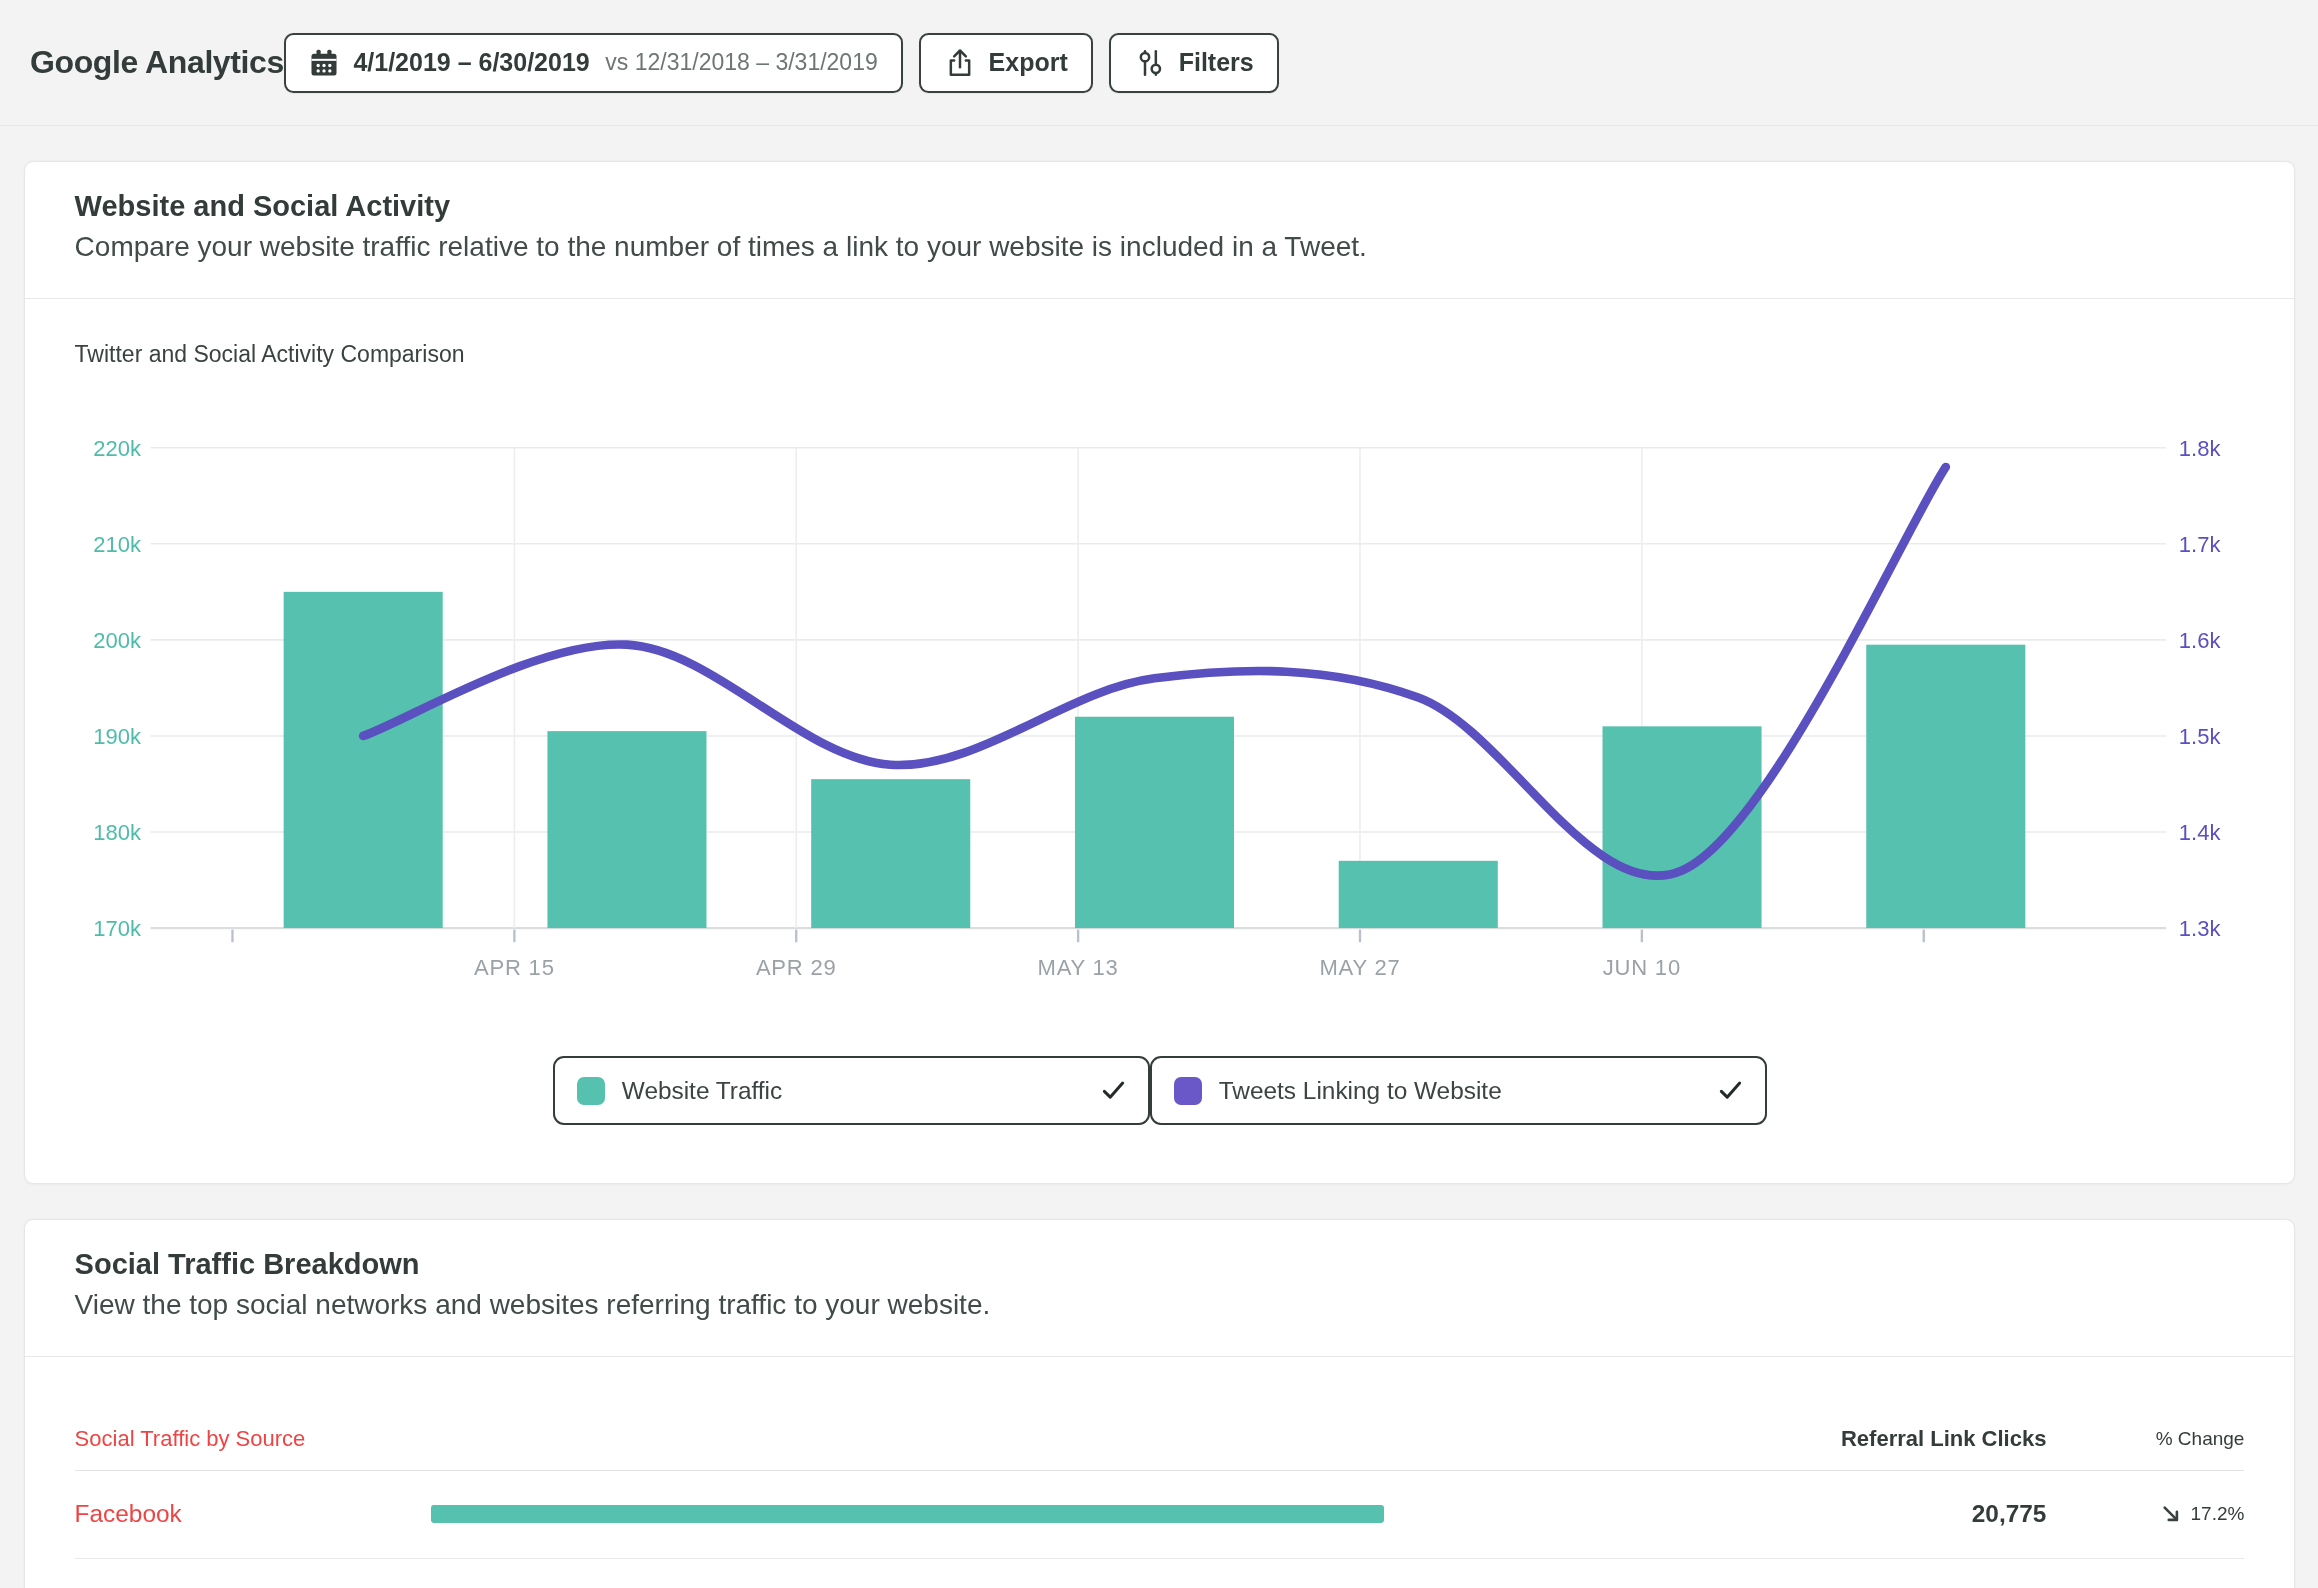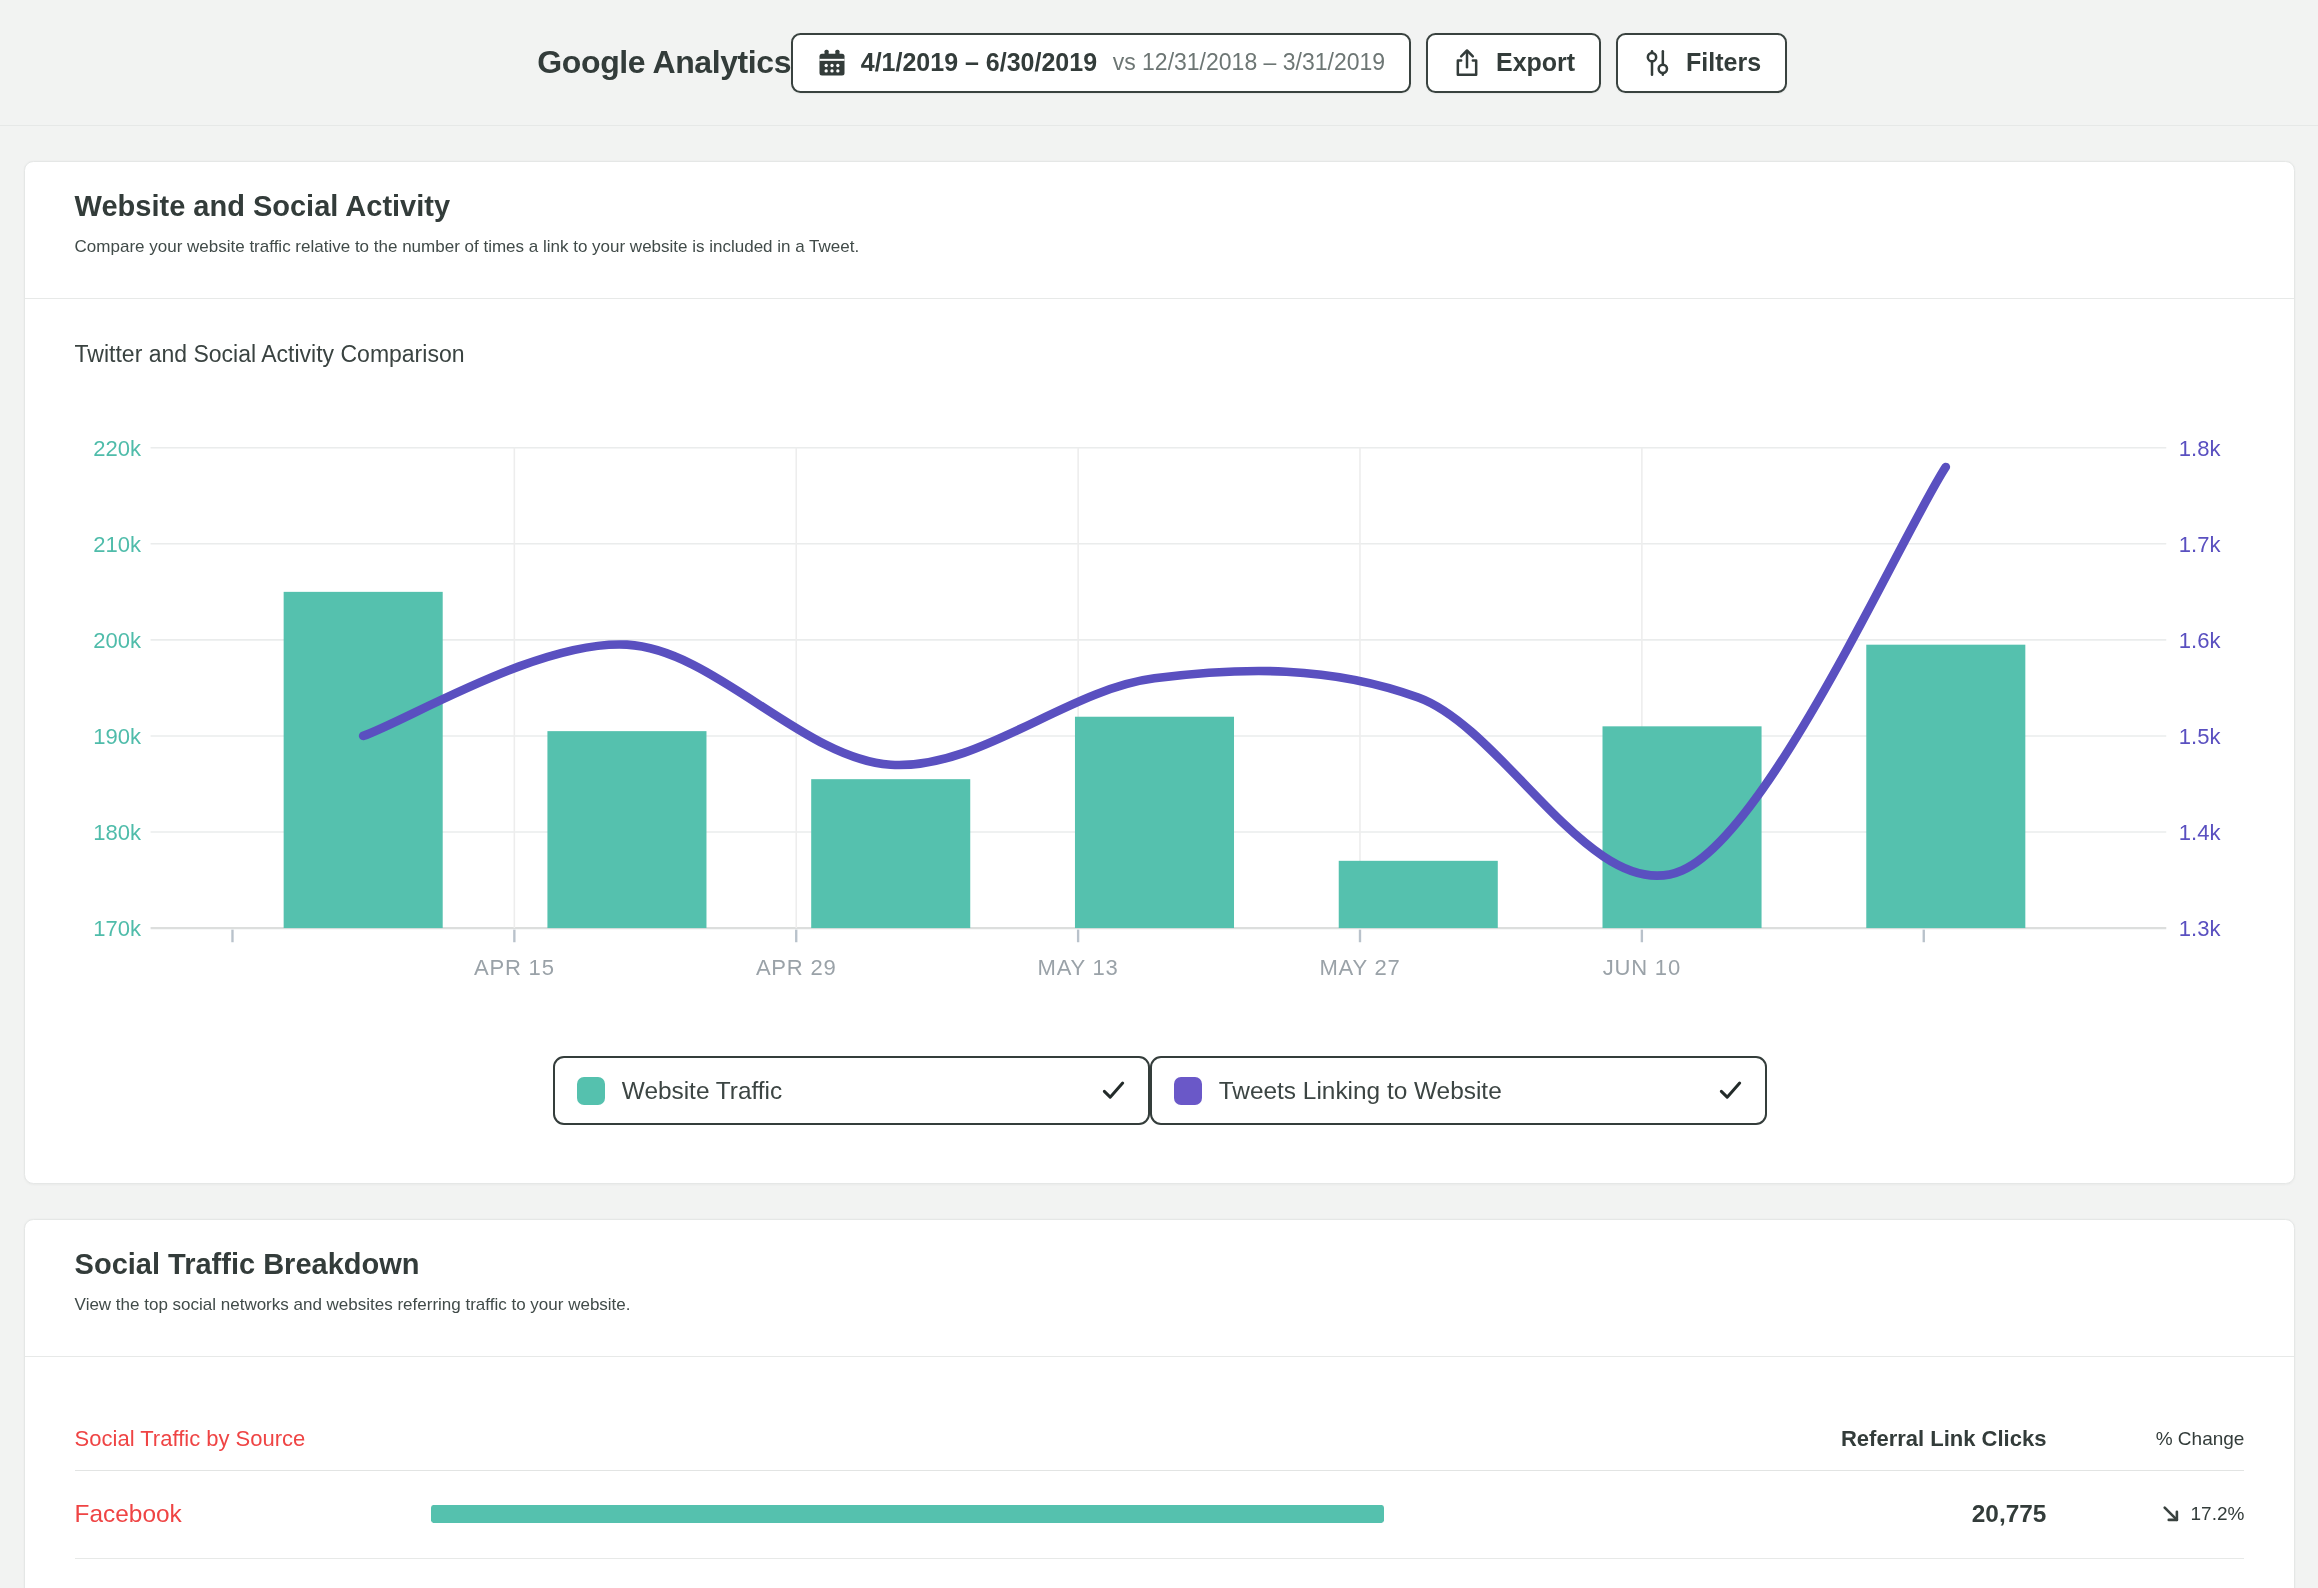--- a/index.html
+++ b/index.html
@@ -4,21 +4,21 @@
 <style>
   * { margin:0; padding:0; box-sizing:border-box; }
   html,body { width:2319px; height:1589px; overflow:hidden; }
   body {
     font-family:"Liberation Sans", sans-serif;
     background:#f2f3f2;
     color:#333c3a;
   }
   
   .app-header {
-    height:126px; display:flex; align-items:center; justify-content:center;
+    height:126px; display:flex; align-items:center; justify-content:flex-start;
     padding:0 25px 0 30px; border-bottom:0.8px solid #e6e8e7; background:#f2f3f2;
   }
   .app-header h1 { font-size:32px; font-weight:bold; letter-spacing:-0.4px; color:#333c3a; }
   .header-actions { display:flex; align-items:center; gap:15.7px; }
   .btn {
     display:inline-flex; align-items:center; gap:14px; background:#fff;
     border:2px solid #39423f; border-radius:9.4px; height:60px; padding:0 23.6px;
     font-family:"Liberation Sans", sans-serif; font-size:25px; font-weight:bold; color:#333c3a;
     cursor:pointer; white-space:nowrap; box-shadow:0 0.8px 1.6px rgba(0,0,0,0.05);
   }
@@ -26,21 +26,21 @@
   .date-compare { font-weight:normal; font-size:23px; color:#6d7674; margin-left:1.6px; }
   
   main { padding:35px 23.6px 0; }
   .card {
     background:#fff; border:0.8px solid #e5e7e6; border-radius:9.4px;
     box-shadow:0 0.8px 2.4px rgba(0,0,0,0.04); overflow:hidden;
   }
   .card + .card { margin-top:35px; }
   .card-head { padding:27px 50px 36px; }
   .card-head h2 { font-size:29px; font-weight:bold; color:#333c3a; line-height:35px; }
-  .card-head p { font-size:17px; color:#414b49; line-height:30px; margin-top:7.9px; }
+  .card-head p { font-size:28px; color:#414b49; line-height:30px; margin-top:7.9px; }
   .card-divider { border-top:0.8px solid #e7e9e8; }
   
   .chart-section { padding:41px 50px 58px; }
   .chart-title { font-size:23px; color:#3a4341; line-height:28px; margin-bottom:12.6px; }
   .combo-chart { display:block; }
   .legend { display:flex; justify-content:center; gap:0; margin-top:46px; }
   .legend-btn {
     display:inline-flex; align-items:center; height:69px; padding:0 22px;
     background:#fff; border:2px solid #343d3b; border-radius:11px; cursor:pointer;
     font-family:"Liberation Sans", sans-serif;

